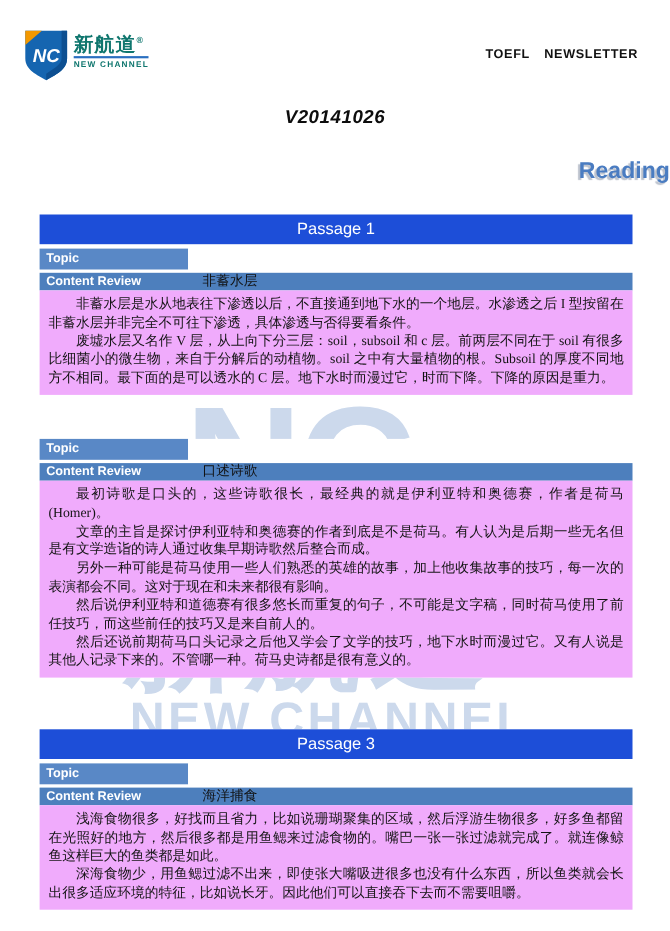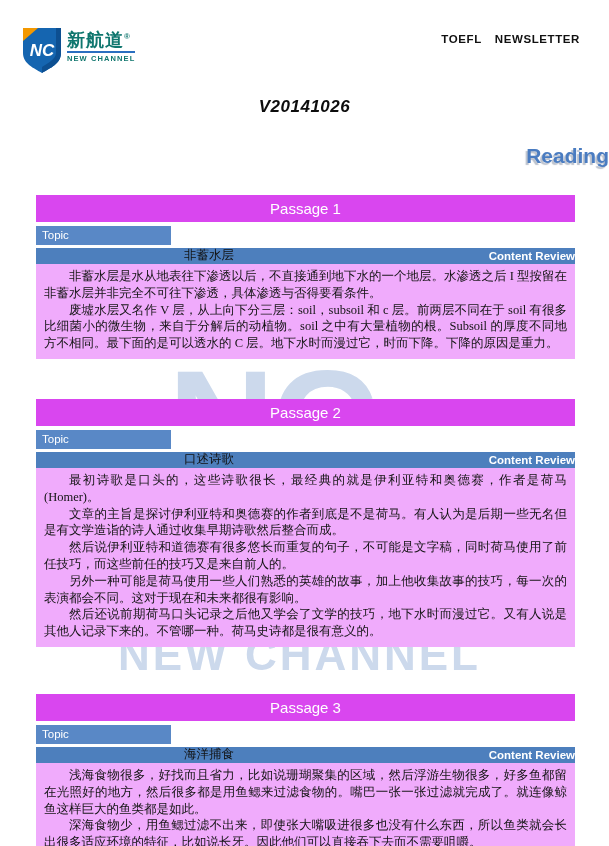--- a/index.html
+++ b/index.html
@@ -16,45 +16,45 @@
   .wm-en   { left:118px; top:630px; font-size:44px;  font-weight:bold; letter-spacing:3px; }
   
   .masthead { position:relative; z-index:1; display:flex; justify-content:space-between;
               align-items:flex-start; padding:27px 29px 0 22px; background:#fff; }
   .logo { display:flex; align-items:flex-start; }
   .logo-text { margin-left:5px; color:#0f766e; }
   .logo-cn { font-size:18px; font-weight:bold; letter-spacing:1px; line-height:20px; }
   .logo-reg { font-size:8px; vertical-align:super; }
   .logo-en { font-size:7.5px; font-weight:bold; letter-spacing:1.1px; border-top:2px solid #2a6fc0;
              padding-top:1px; margin-top:1px; }
-  .newsletter { margin-top:6px; font-size:11.5px; font-weight:bold; color:#111;
+  .newsletter { margin-top:17px; font-size:11.5px; font-weight:bold; color:#111;
                 letter-spacing:0.6px; }
   .newsletter span + span { margin-left:13px; }
   
   .doc-title { position:relative; z-index:1; margin-top:23px; text-align:center;
                font-size:17px; font-weight:bold; color:#0d0d0d; letter-spacing:0.5px;font-style:italic; }
   .reading-title { position:relative; z-index:1; margin-top:27px; text-align:right;
                    font-size:21px; font-weight:bold; color:#4a7cc1;
                    text-shadow:-2px 2px 1px #bcc2cd; }
   
   .section { position:relative; z-index:1; margin:0 34px 0 36px; background:#ffffff; }
   .sec-1 { margin-top:27px; }
   .sec-2 { margin-top:40px; }
   .sec-3 { margin-top:47px; }
-  .p-header { height:27px; background:#d946ef; color:#ffffff; text-align:center;
+  .p-header { height:27px; background:#1d4ed8; color:#ffffff; text-align:center;
               font-size:15px; line-height:27px; }
   .p-toprow { margin-top:4px; display:flex; height:19px; }
-  .p-topic-label { width:135px; background:#5988c6; color:#ffffff; font-weight:normal;
+  .p-topic-label { width:135px; background:#5988c6; color:#ffffff; font-weight:bold;
                    font-size:11.5px; line-height:19px; padding-left:6px; }
   .p-topic-gap { width:7px; background:#ffffff; }
   .p-topic-value { flex:1; background:#cad8ec; color:#111; font-size:12.5px;
                    line-height:19px; padding-left:6px;
                    font-family:"Liberation Serif","DejaVu Serif",serif;margin-top:20px; }
   .p-cr { margin-top:3px; height:16px; background:#4d7fbd; color:#ffffff; font-weight:bold;
-          font-size:11.5px; line-height:16px; padding-left:6px;text-align:right; }
+          font-size:11.5px; line-height:16px; padding-left:6px; }
   .p-body { background:#f0abfc; padding:4px 8px 7px 8px; color:#141414;
             font-size:12.5px; line-height:16.8px;
             font-family:"Liberation Serif","DejaVu Serif",serif; }
   .p-body p { margin:0; text-indent:2em; text-align:justify; }
 </style>
 </head>
 <body>
 
 <div class="page">
 
@@ -91,32 +91,31 @@
       <div class="p-topic-value">非蓄水层</div>
     </div>
     <div class="p-cr">Content Review</div>
     <div class="p-body">
       <p>非蓄水层是水从地表往下渗透以后，不直接通到地下水的一个地层。水渗透之后 I 型按留在非蓄水层并非完全不可往下渗透，具体渗透与否得要看条件。</p>
       <p>废墟水层又名作 V 层，从上向下分三层：soil，subsoil 和 c 层。前两层不同在于 soil 有很多比细菌小的微生物，来自于分解后的动植物。soil 之中有大量植物的根。Subsoil 的厚度不同地方不相同。最下面的是可以透水的 C 层。地下水时而漫过它，时而下降。下降的原因是重力。</p>
     </div>
   </div>
 
   <div class="section sec-2">
-    <div class="p-header">Passage 2</div>
     <div class="p-toprow">
       <div class="p-topic-label">Topic</div>
       <div class="p-topic-gap"></div>
       <div class="p-topic-value">口述诗歌</div>
     </div>
     <div class="p-cr">Content Review</div>
     <div class="p-body">
       <p>最初诗歌是口头的，这些诗歌很长，最经典的就是伊利亚特和奥德赛，作者是荷马(Homer)。</p>
       <p>文章的主旨是探讨伊利亚特和奥德赛的作者到底是不是荷马。有人认为是后期一些无名但是有文学造诣的诗人通过收集早期诗歌然后整合而成。</p>
+      <p>另外一种可能是荷马使用一些人们熟悉的英雄的故事，加上他收集故事的技巧，每一次的表演都会不同。这对于现在和未来都很有影响。</p>
       <p>然后说伊利亚特和道德赛有很多悠长而重复的句子，不可能是文字稿，同时荷马使用了前任技巧，而这些前任的技巧又是来自前人的。</p>
-      <p>另外一种可能是荷马使用一些人们熟悉的英雄的故事，加上他收集故事的技巧，每一次的表演都会不同。这对于现在和未来都很有影响。</p>
       <p>然后还说前期荷马口头记录之后他又学会了文学的技巧，地下水时而漫过它。又有人说是其他人记录下来的。不管哪一种。荷马史诗都是很有意义的。</p>
     </div>
   </div>
 
   <div class="section sec-3">
     <div class="p-header">Passage 3</div>
     <div class="p-toprow">
       <div class="p-topic-label">Topic</div>
       <div class="p-topic-gap"></div>
       <div class="p-topic-value">海洋捕食</div>

